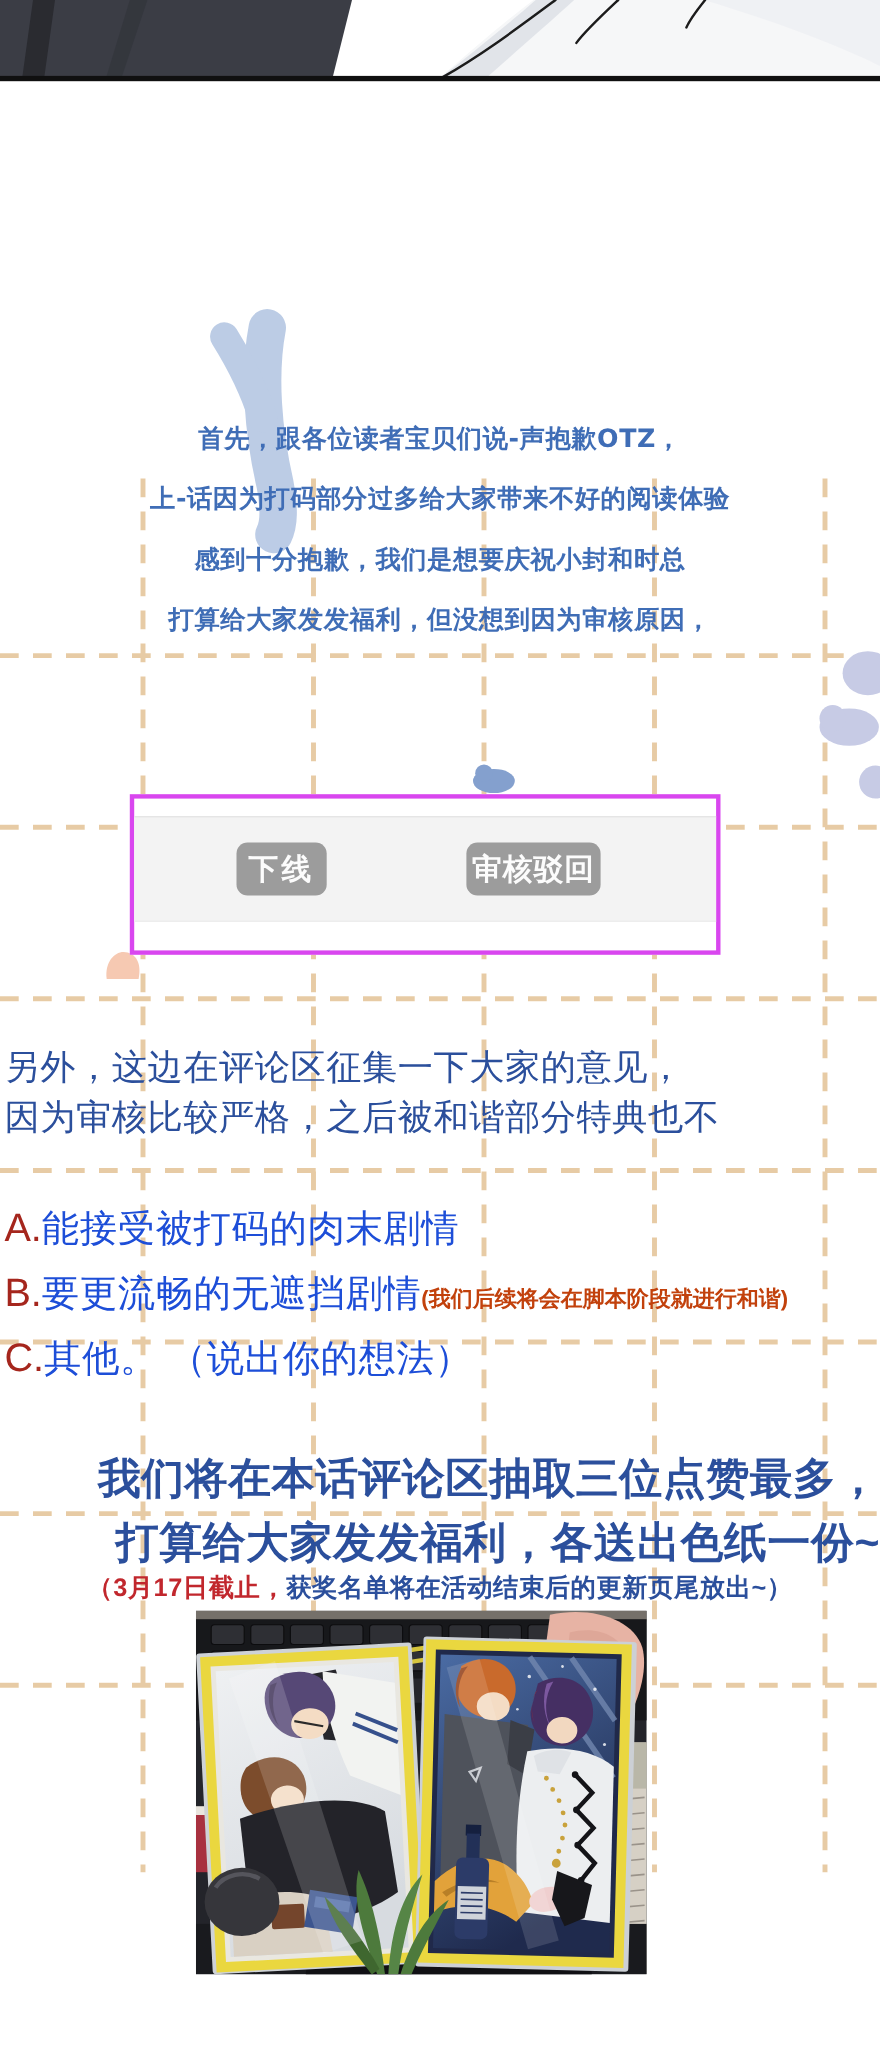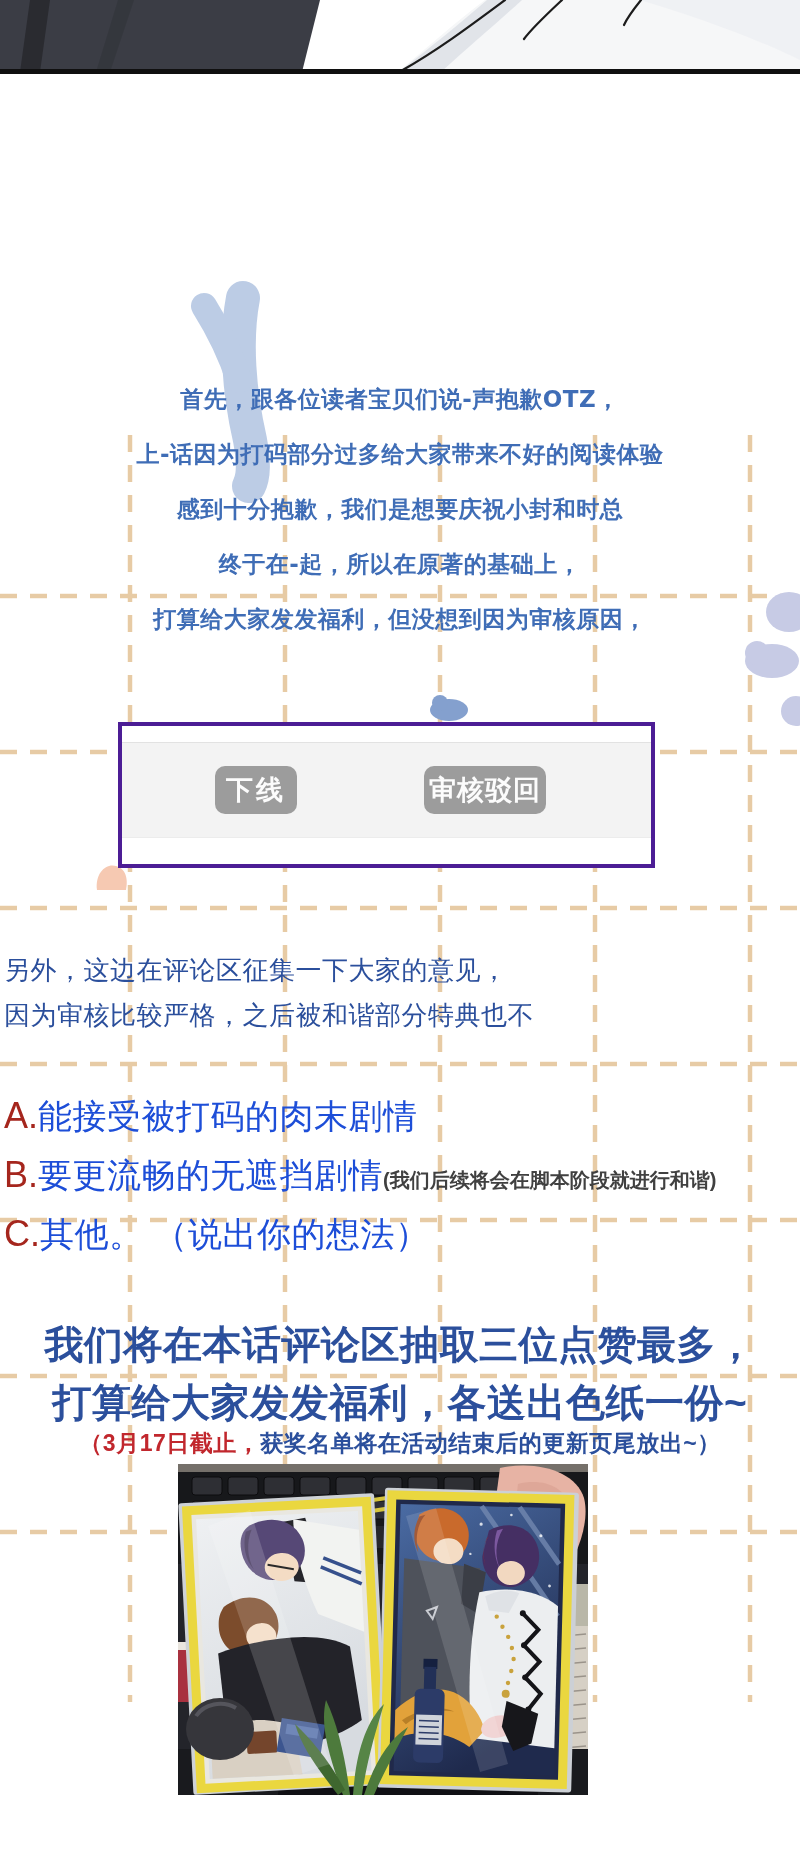--- a/index.html
+++ b/index.html
@@ -17,48 +17,48 @@
   .apology{
     position:absolute;left:0;top:372px;width:800px;z-index:3;
     text-align:center;color:#3f6db6;font-weight:700;
     font-family:"DejaVu Sans", sans-serif;
     font-size:23px;line-height:55px;letter-spacing:0.5px;
   }
 
   
   .shot-box{
     position:absolute;left:118px;top:722px;width:529px;height:138px;
-    background:#ffffff;border:4px solid #4c1d95;z-index:3;
+    background:#ffffff;border:4px solid #d946ef;z-index:3;
   }
   .shot-band{
     position:absolute;left:0;top:16px;width:529px;height:94px;
     background:#f3f3f3;border-top:1px solid #e2e2e2;border-bottom:1px solid #ececec;
   }
   .shot-btn{
     position:absolute;top:23px;height:48px;border-radius:10px;background:#9c9c9c;
     color:#fcfcfc;font-weight:700;font-size:27px;line-height:48px;text-align:center;
     filter:blur(0.4px);
   }
   .shot-btn.b1{left:93px;width:82px;letter-spacing:3px;}
   .shot-btn.b2{left:302px;width:122px;letter-spacing:1px;}
 
   
   .poll-intro{
     position:absolute;left:4px;top:948px;width:796px;z-index:3;
-    color:#2b4f9c;font-size:26px;line-height:45px;letter-spacing:0.5px;
+    color:#2b4f9c;font-size:32px;line-height:45px;letter-spacing:0.5px;
   }
   .options{position:absolute;left:4px;top:1086px;width:796px;z-index:3;}
   .opt-row{height:59px;line-height:59px;white-space:nowrap;}
   .opt-letter{color:#a5261d;font-size:36px;font-weight:500;}
   .opt-text{color:#1d4ed8;font-size:34px;letter-spacing:0.5px;}
-  .opt-note{color:#404040;font-size:20px;font-weight:700;letter-spacing:0px;}
+  .opt-note{color:#c2410c;font-size:20px;font-weight:700;letter-spacing:0px;}
 
   
   .lottery{
-    position:absolute;left:0;top:1316px;width:800px;z-index:3;text-align:center;
+    position:absolute;left:0;top:1316px;width:800px;z-index:3;text-align:right;
     color:#2b4f9c;font-weight:700;font-size:39px;line-height:58px;letter-spacing:0.5px;
   }
   .deadline{
     position:absolute;left:0;top:1428px;width:800px;z-index:3;text-align:center;
     font-weight:700;font-size:23px;line-height:30px;letter-spacing:0.5px;
   }
   .deadline .red{color:#c1272d;}
   .deadline .navy{color:#2b4f9c;}
 
   
@@ -119,21 +119,20 @@
         <path d="M641,0 C633,10 627,18 624,25"></path>
       </g>
       <rect x="0" y="69" width="800" height="5" fill="#101010"></rect>
     </svg>
   </div>
 
   <div class="apology">
     <div>首先，跟各位读者宝贝们说-声抱歉OTZ，</div>
     <div>上-话因为打码部分过多给大家带来不好的阅读体验</div>
     <div>感到十分抱歉，我们是想要庆祝小封和时总</div>
-    <div>终于在-起，所以在原著的基础上，</div>
     <div>打算给大家发发福利，但没想到因为审核原因，</div>
   </div>
 
   <div class="shot-box">
     <div class="shot-band">
       <div class="shot-btn b1">下线</div>
       <div class="shot-btn b2">审核驳回</div>
     </div>
   </div>
 

